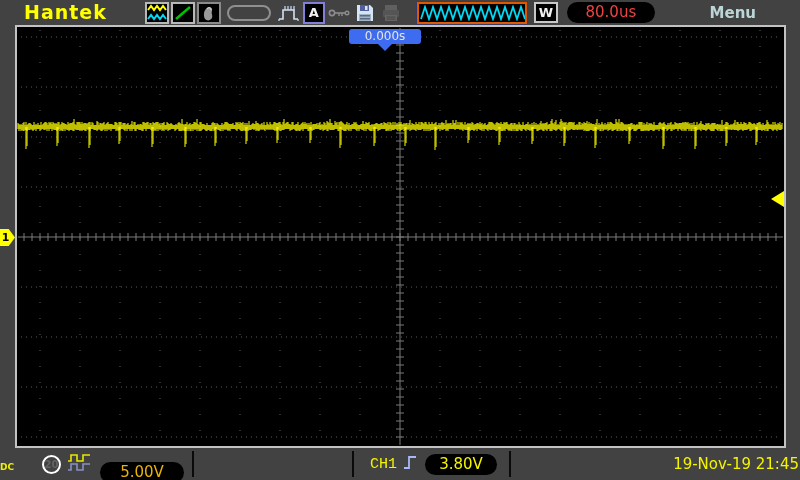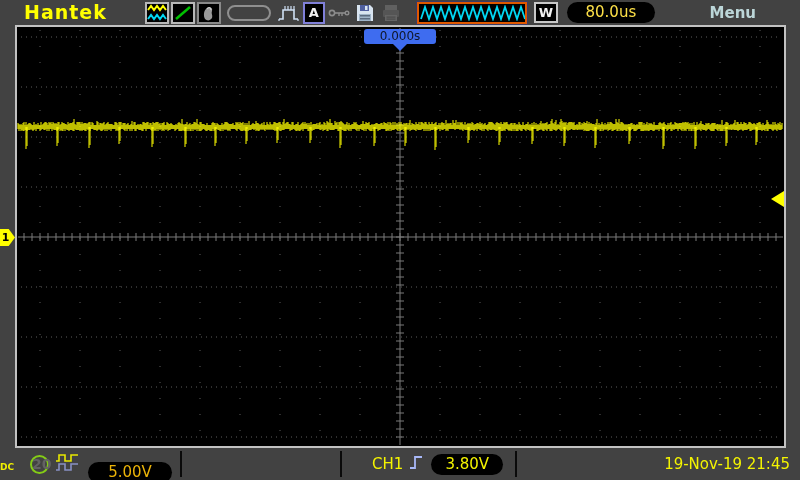--- a/index.html
+++ b/index.html
@@ -22,61 +22,61 @@
   .abox { width:22px; height:22px; background:#000; border:2px solid #8080d8;
           color:#f0f0f0; font-size:13px; font-weight:bold; text-align:center;
           line-height:18px; }
   .burst { margin-left:14px; width:110px; height:22px; background:#000;
            border:2px solid #e05800; outline:1px solid #3a3a66;
            display:flex; align-items:center; }
   .wbox { margin-left:7px; width:24px; height:21px; background:#000; border:2px solid #c8c8c8;
           color:#f2f2f2; font-size:13px; font-weight:bold; text-align:center; line-height:17px; }
   .pill { background:#000; border-radius:11px; text-align:center;
           font-size:15px; height:21px; line-height:21px; }
-  .tb-pill { margin-left:9px; width:88px; color:#fde047; }
+  .tb-pill { margin-left:9px; width:88px; color:#ef4444; }
   .menu { margin-left:auto; margin-right:44px; color:#bcd6d8; font-size:15px;font-weight:bold; }
 
   
   .screen { position:absolute; left:15px; top:25px; width:771px; height:423px;
             background:#000; border:2px solid #c2c2c2; }
   .screen svg { position:absolute; left:0; top:0; }
-  .tflag { position:absolute; left:347px; top:2px; width:72px; height:15px;
-           background:#3e6cf0; border-radius:3px; color:#0f172a; font-size:12px;
+  .tflag { position:absolute; left:332px; top:2px; width:72px; height:15px;
+           background:#3e6cf0; border-radius:3px; color:#e5e5e5; font-size:12px;
            text-align:center; line-height:15px; }
   .tflag:after { content:""; position:absolute; left:29px; top:15px;
                  border:7px solid transparent; border-top:7px solid #3e6cf0; }
   .trig-marker { position:absolute; right:0; top:164px; width:13px; height:16px;
                  background:#ffff00;
                  clip-path:polygon(100% 0,100% 100%,0 50%); }
   .ch-marker { position:absolute; left:0; top:229px; width:15px; height:17px;
                background:#ffff00; color:#000; font-size:11px; font-weight:bold;
                text-align:center; line-height:17px; padding-right:4px;
                clip-path:polygon(0 0,58% 0,100% 50%,58% 100%,0 100%); z-index:5; }
 
   
   .botbar { position:absolute; left:0; top:448px; width:800px; height:32px;
             display:flex; align-items:center; padding-left:0; }
   .dcicon { width:22px; }
   .dcl1 { height:2px; width:18px; margin:0 auto; background:#f0f000; }
   .dcl2 { height:2px; width:18px; margin:2px auto 0;
           background:repeating-linear-gradient(90deg,#f0f000 0 4px,transparent 4px 7px); }
   .dctxt { color:#f0f000; font-size:9px; font-weight:bold; text-align:center; line-height:11px; }
-  .bw20 { margin-left:8px; width:19px; height:19px; border:2px solid #84cc16; border-radius:50%;
-          color:#636363; font-size:14px; font-weight:bold; text-align:center; line-height:15px; }
+  .bw20 { margin-left:20px; width:19px; height:19px; border:2px solid #ffffff; border-radius:50%;
+          color:#636363; font-size:10px; font-weight:bold; text-align:center; line-height:15px; }
   .probe { margin-left:6px; }
   .v-pill { margin-left:9px; width:84px; color:#eab308;margin-top:16px; }
   .sep { width:2px; height:26px; background:#0a0a0a; }
   .sep1 { margin-left:8px; }
   .sep2 { margin-left:158px; }
   .sep3 { margin-left:12px; }
-  .ch1 { margin-left:30px; color:#f4f400; font-size:15px; }
+  .ch1 { margin-left:16px; color:#f4f400; font-size:15px;font-family:Liberation Mono, monospace; }
   .edge { margin-left:6px; }
   .tl-pill { margin-left:8px; width:72px; color:#f4f400; }
   .fq-pill { margin-left:10px; width:108px; color:#f4f400; }
-  .dt { margin-left:auto; margin-right:10px; color:#f4f400; font-size:15px; }
+  .dt { margin-left:auto; margin-right:1px; color:#f4f400; font-size:15px; }
 </style>
 </head>
 <body>
 
 <div class="stage">
 
   <div class="topbar">
     <span class="logo">Hantek</span>
 
     <div class="icon-group">

